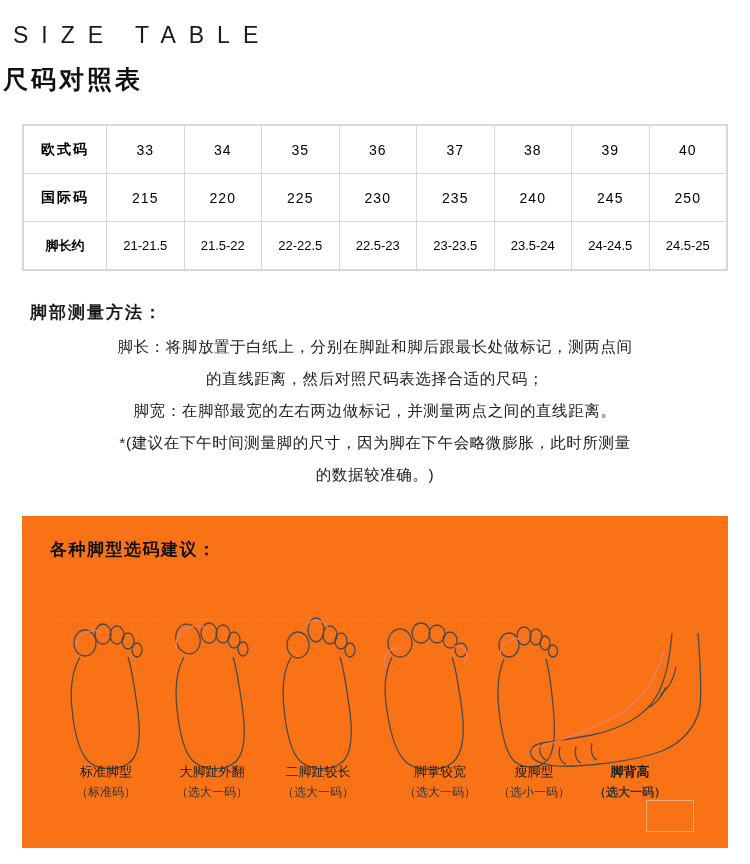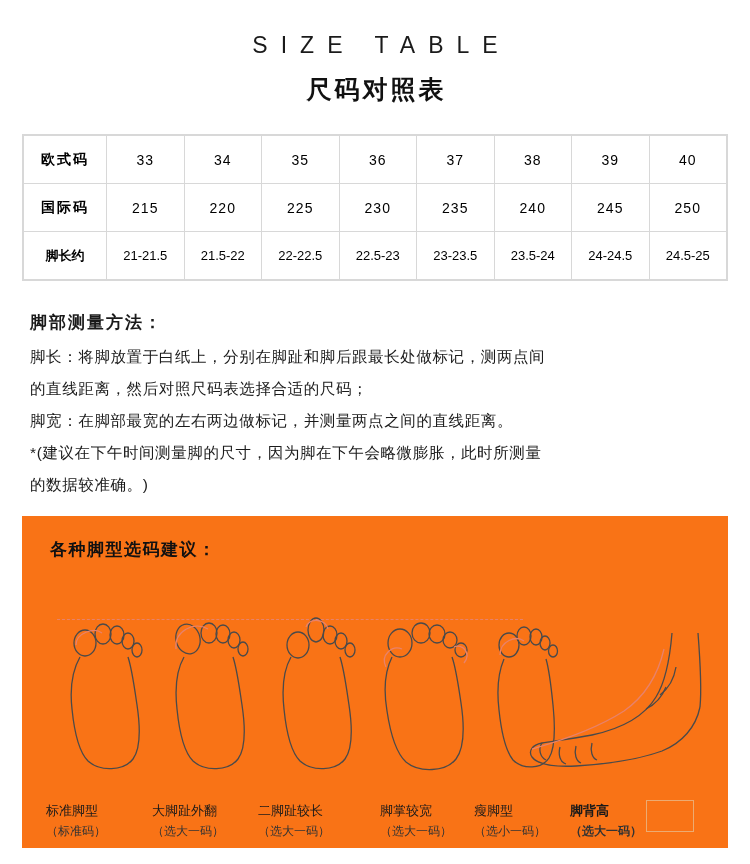--- a/index.html
+++ b/index.html
@@ -15,22 +15,22 @@
     overflow: hidden;
   }
   .page {
     position: relative;
     width: 750px;
     height: 864px;
     box-sizing: border-box;
   }
   
   .header {
-    padding-top: 32px;
-    text-align: center;
+    padding-top: 22px;
+    text-align: left;
   }
   .title-en {
     font-size: 23px;
     letter-spacing: 13px;
     color: #1a1a1a;
     font-weight: 400;
     text-indent: 13px;
   }
   .title-cn {
     margin-top: 14px;
@@ -80,20 +80,21 @@
   }
   .measure .m-title {
     font-weight: 700;
     font-size: 17px;
     letter-spacing: 2px;
     display: block;
     margin-bottom: 2px;
   }
   .measure p {
     margin: 0;
+    text-align: center;
   }
   
   .panel {
     position: absolute;
     left: 22px;
     right: 22px;
     top: 516px;
     bottom: 16px;
     background: #f97316;
   }
@@ -134,24 +135,24 @@
   .labels {
     position: absolute;
     left: 0;
     right: 0;
     top: 246px;
     height: 60px;
   }
   .lab {
     position: absolute;
     width: 120px;
+    text-align: center;
     font-size: 13px;
     color: #1a1a1a;
     line-height: 20px;
-    margin-top: 39px;
   }
   .lab .sub {
     display: block;
     font-size: 12px;
     color: #333;
   }
   .watermark {
     position: absolute;
     right: 34px;
     bottom: 16px;

